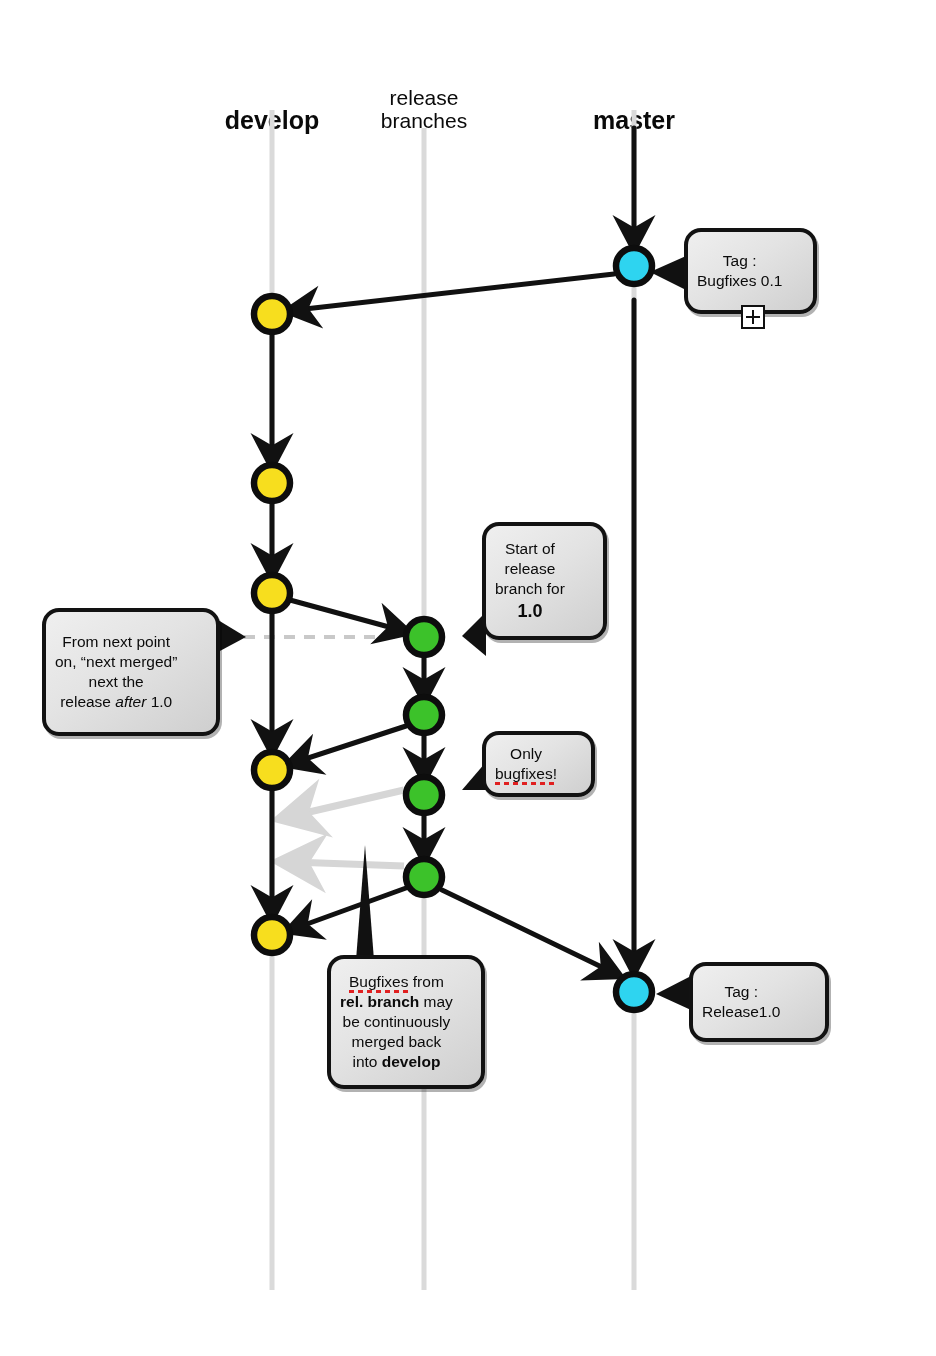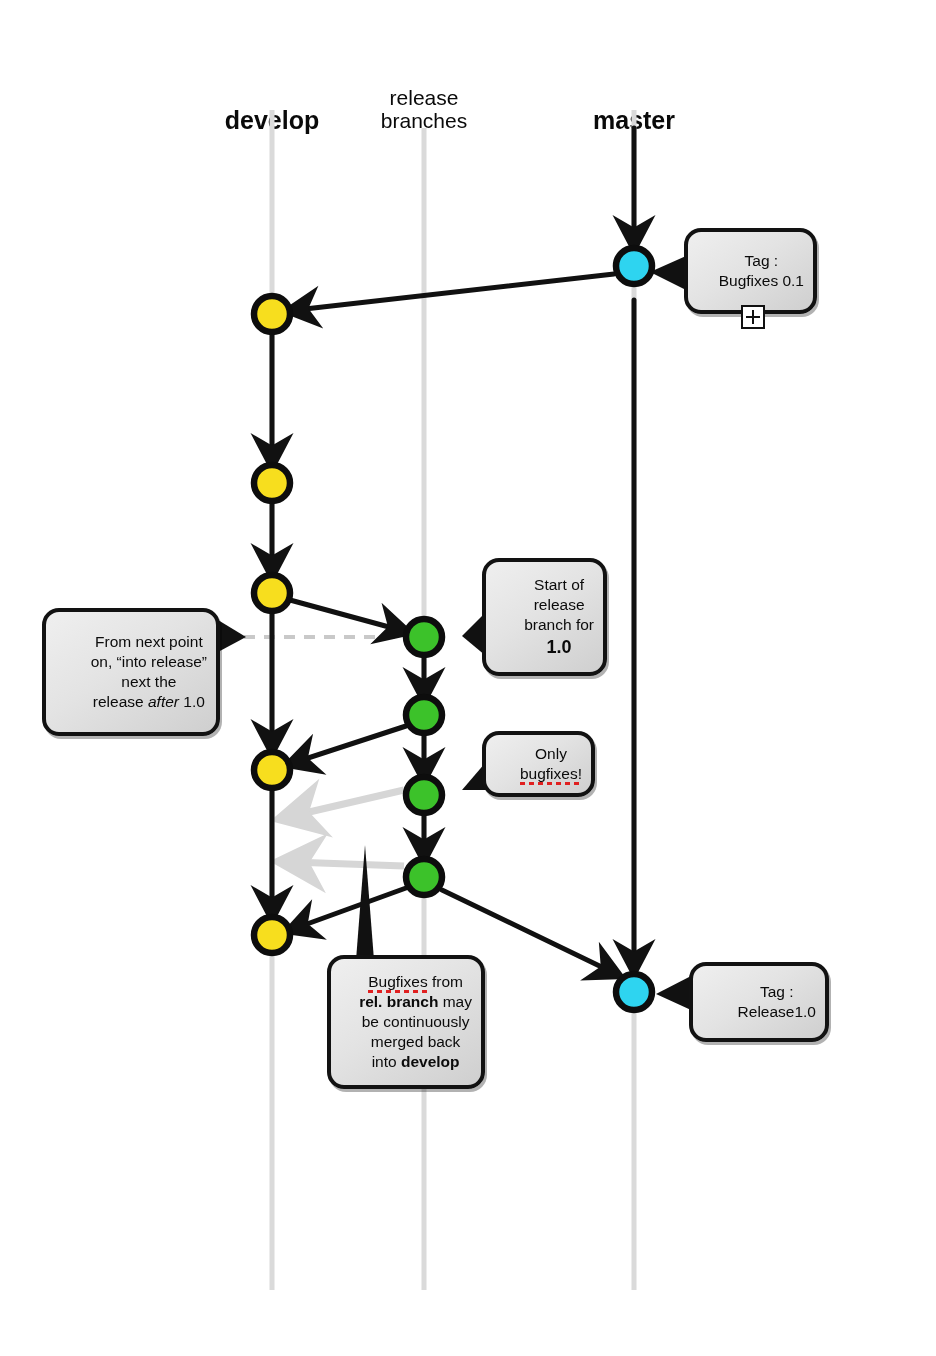--- a/index.html
+++ b/index.html
@@ -11,21 +11,21 @@
 
   .lane-label{position:absolute;text-align:center;line-height:1.12;
               color:#0a0a0a;white-space:pre-line;}
   .lane-label.bold{font-weight:bold;font-size:25px;}
   .lane-label.norm{font-weight:normal;font-size:21px;}
 
   
   .callout{position:absolute;box-sizing:border-box;
            background:linear-gradient(145deg,#efefef 0%,#e3e3e3 45%,#cfcfcf 100%);
            border:4px solid #121212;border-radius:17px;
-           display:flex;align-items:center;justify-content:flex-end;
+           display:flex;align-items:center;justify-content:flex-start;
            text-align:center;font-size:15.5px;line-height:1.30;
            color:#0b0b0b;padding:7px 9px;
            box-shadow:2px 3px 0 rgba(0,0,0,.30);}
   .callout b{font-weight:bold;}
   .callout i{font-style:italic;}
   .sp{ -webkit-text-decoration:none;text-decoration:none;
        background-image:repeating-linear-gradient(to right,#e02020 0 5px,transparent 5px 9px);
        background-repeat:repeat-x;background-size:9px 3px;
        background-position:left bottom;padding-bottom:3px;}
 
@@ -118,33 +118,33 @@
   </svg>
 
   <div class="callout" style="left:684px;top:228px;width:133px;height:86px;">
     <div>
       <div>Tag :</div>
       <div>Bugfixes 0.1</div>
     </div>
   </div>
   <div class="plusbox" style="left:741px;top:305px;"></div>
 
-  <div class="callout" style="left:482px;top:558px;width:125px;height:118px;">
+  <div class="callout" style="left:482px;top:522px;width:125px;height:118px;">
     <div>
       <div>Start of</div>
       <div>release</div>
       <div>branch for</div>
       <div style="font-weight:bold;font-size:18px;">1.0</div>
     </div>
   </div>
 
   <div class="callout" style="left:42px;top:608px;width:178px;height:128px;">
     <div>
       <div>From next point</div>
-      <div>on, “into release”</div>
+      <div>on, “next merged”</div>
       <div>next the</div>
       <div>release <i>after</i> 1.0</div>
     </div>
   </div>
 
   <div class="callout" style="left:327px;top:955px;width:158px;height:134px;">
     <div>
       <div><span class="sp">Bugfixes</span> from</div>
       <div><b>rel. branch</b> may</div>
       <div>be continuously</div>

